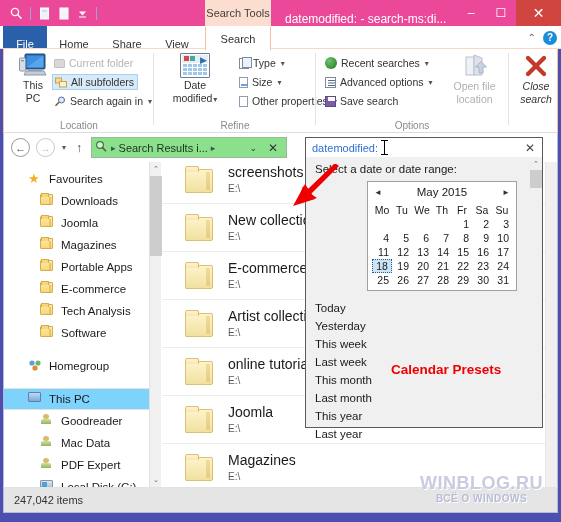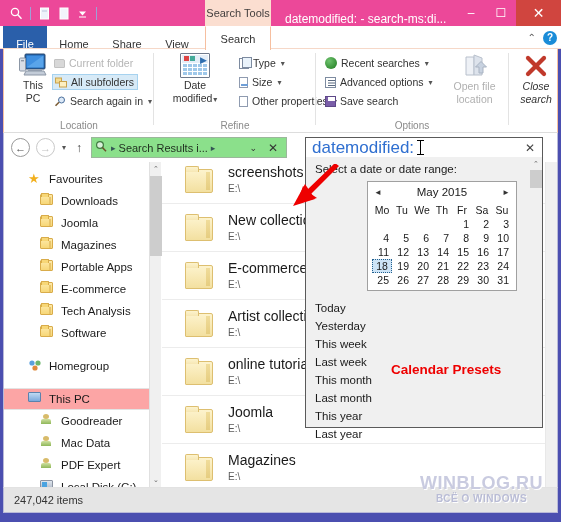--- a/index.html
+++ b/index.html
@@ -178,21 +178,21 @@
   .addr-txt { font-size: 11px; color: #1f2e1f; }
   .addr-rt { position: absolute; right: 0; top: 0; height: 19px; display: flex; align-items: center; }
   .addr-v { font-size: 9px; color: #333; padding: 0 7px; }
   .addr-x { font-size: 12px; color: #333; padding: 0 8px 0 4px; }
 
   .searchbox {
     position: absolute; left: 305px; top: 137px; width: 238px; height: 21px;
     background: #ffffff; border: 1px solid #5a5a5a;
     display: flex; align-items: center; z-index: 20;
   }
-  .search-val { font-size: 17px; color: #2f6fd0; margin-left: 6px; }
+  .search-val { font-size: 11px; color: #2f6fd0; margin-left: 6px; }
   .caretbar {
     width: 1px; height: 13px; background: #000; margin-left: 6px;
     position: relative;
   }
   .caretbar::before, .caretbar::after {
     content: ""; position: absolute; left: -3px; width: 7px; height: 1px; background: #000;
   }
   .caretbar::before { top: -1px; }
   .caretbar::after { bottom: -1px; }
   .search-x { position: absolute; right: 7px; font-size: 12px; color: #444; }
@@ -209,21 +209,21 @@
   .navpane {
     position: absolute; left: 0; top: 0; width: 145px; height: 325px;
     background: #ffffff; padding-top: 6px;
   }
   .nav-item {
     display: flex; align-items: center; height: 22px;
     font-size: 11.5px; color: #1a1a1a; white-space: nowrap;
   }
   .nav-item.lvl0 { padding-left: 24px; }
   .nav-item.lvl1 { padding-left: 36px; }
-  .nav-item.selected { background: #fca5a5; border-top: 1px solid #e3e3e3; border-bottom: 1px solid #e3e3e3; }
+  .nav-item.selected { background: #7dd3fc; border-top: 1px solid #e3e3e3; border-bottom: 1px solid #e3e3e3; }
   .nav-ico { width: 16px; height: 14px; margin-right: 5px; flex: 0 0 auto; position: relative; }
   .nav-gap { height: 11px; }
 
   .fold16 {
     width: 13px; height: 11px; position: relative;
     background: linear-gradient(#fde9a9, #f7d777);
     border: 1px solid #d9ac4a; border-radius: 1px;
   }
   .fold16::before {
     content:""; position:absolute; left:0; top:-2px; width:6px; height:3px;

